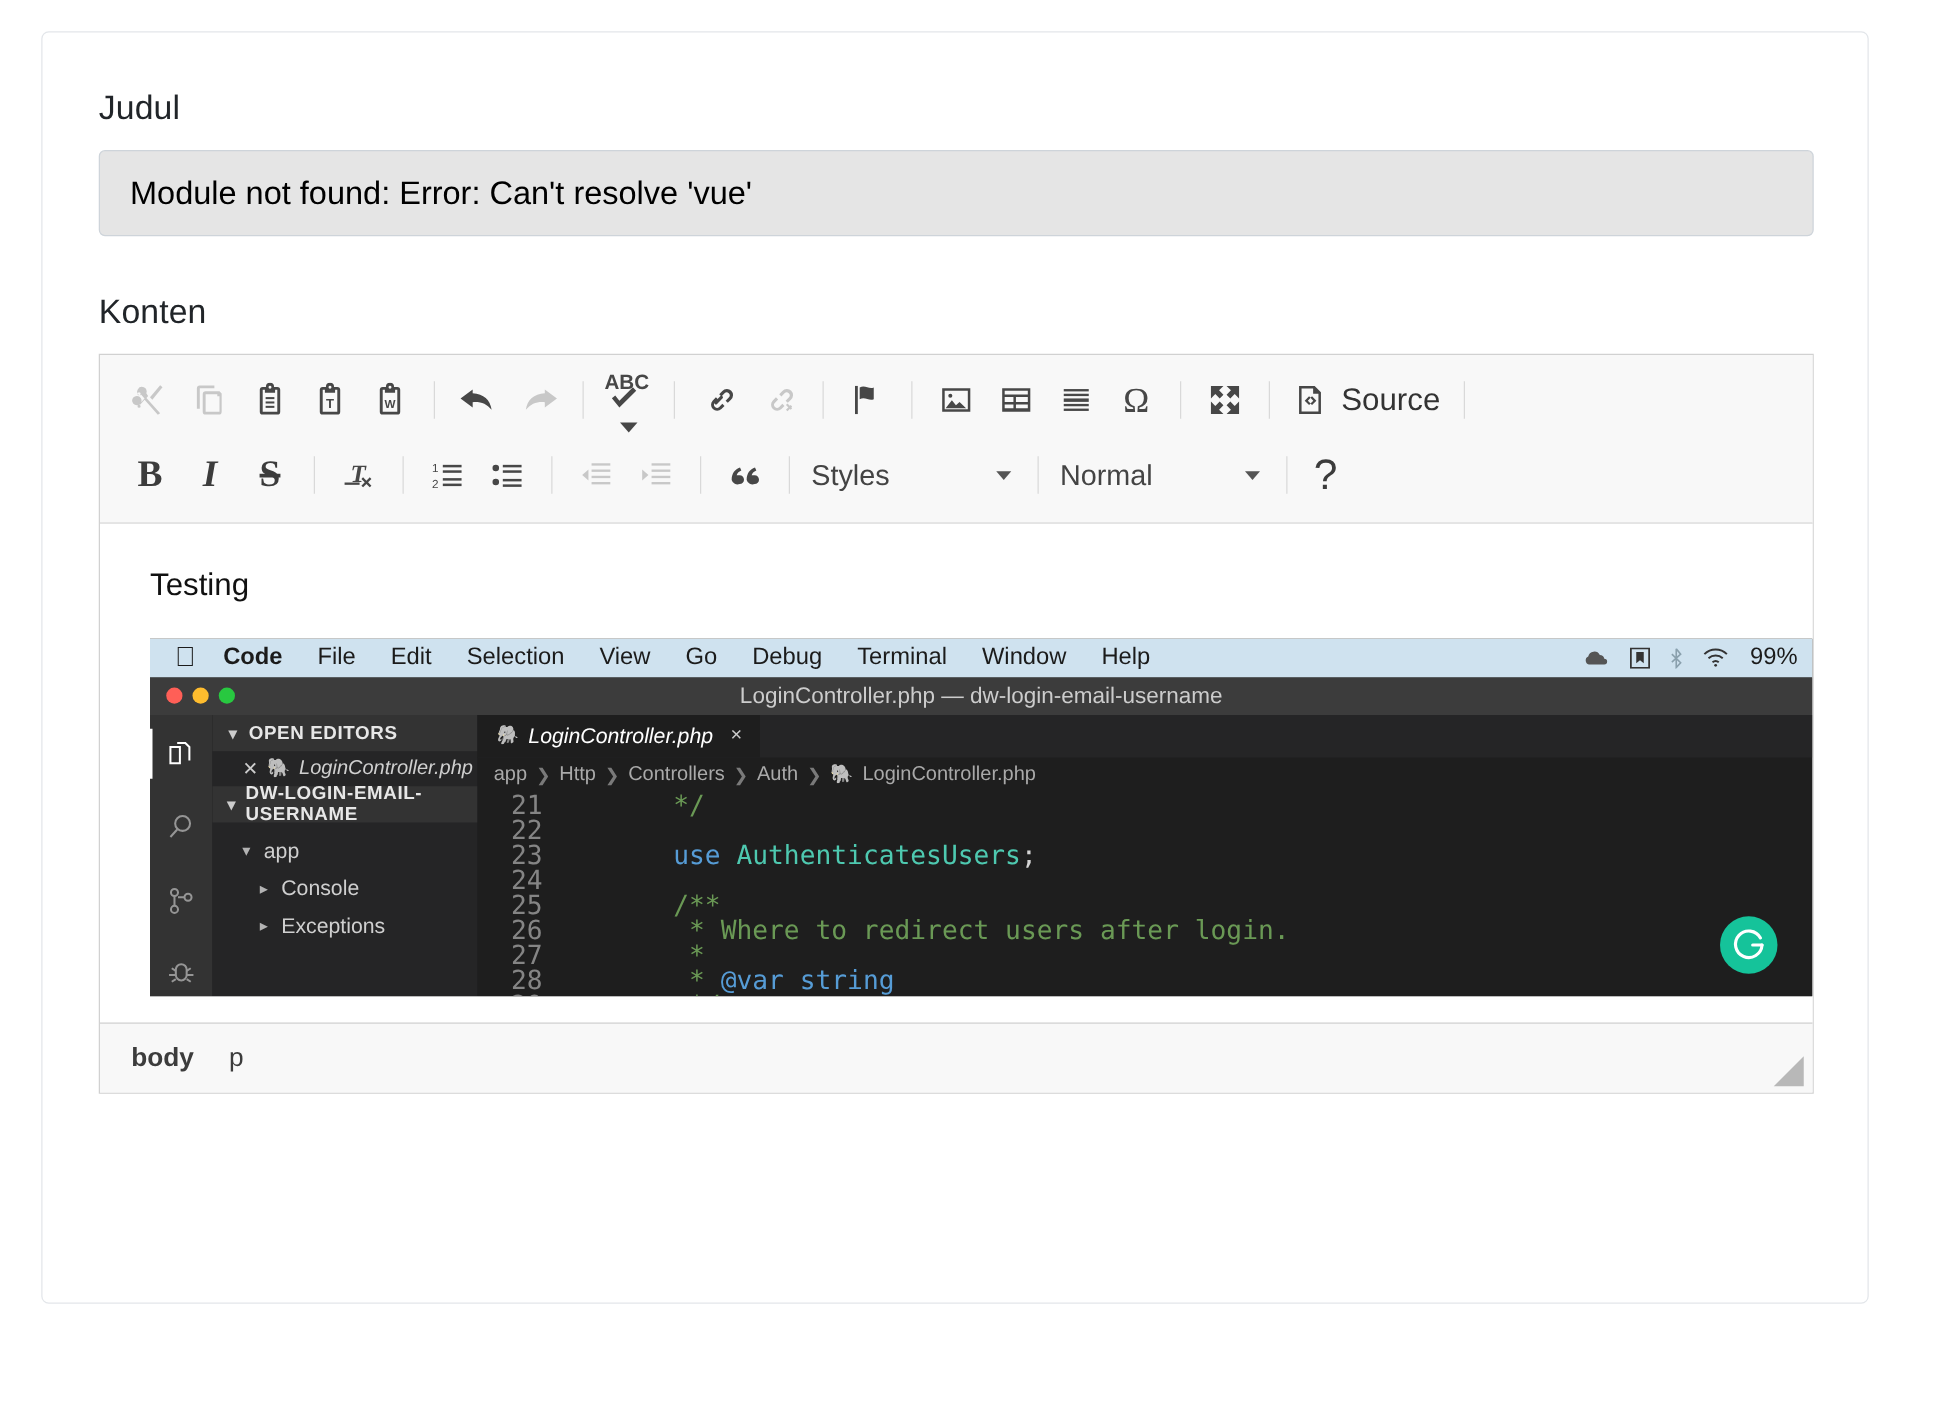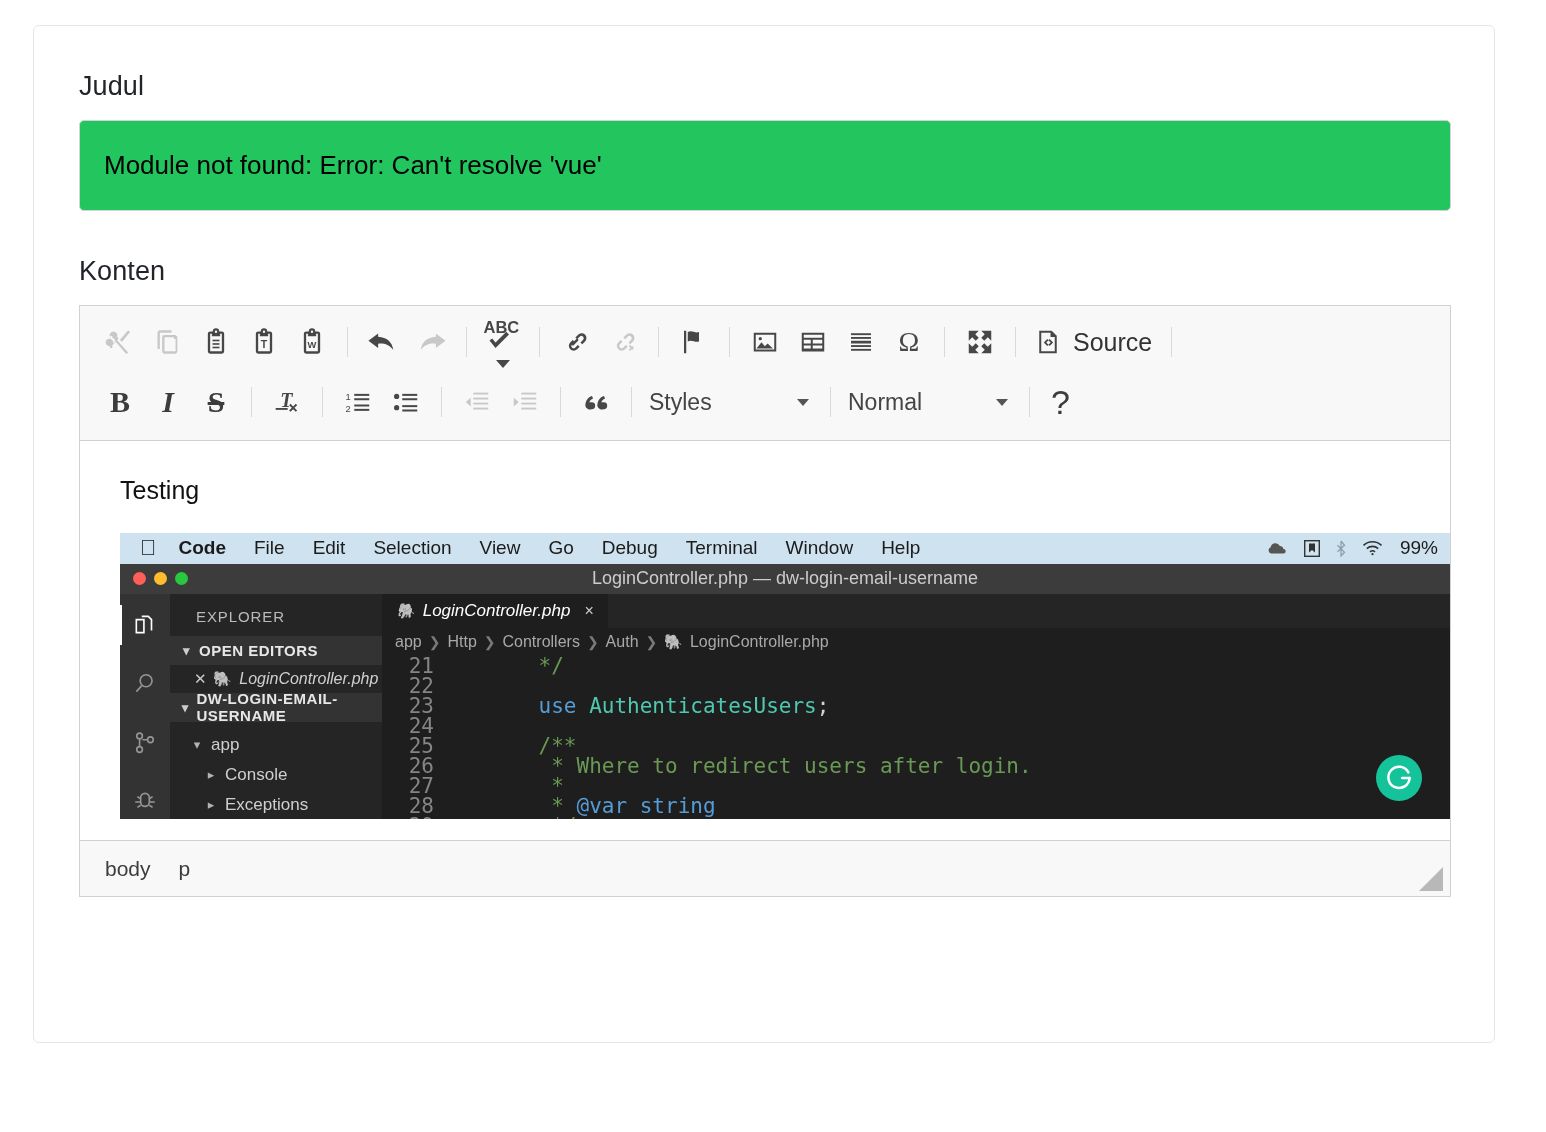--- a/index.html
+++ b/index.html
@@ -25,22 +25,22 @@
     font-size:27px;
     color:#212529;
     font-weight:400;
     letter-spacing:.1px;
     line-height:1;
     margin:0 0 20px 0;
   }
   .title-input{
     display:block;
     box-sizing:border-box;
-    width:1372px;height:91px;
-    background:#22c55e;
+    width:1372px;height:69px;
+    background:#e5e5e5;
     border:1px solid #ced4da;
     border-radius:5px;
     font-family:"Liberation Sans",sans-serif;
     font-size:26px;
     color:#000;
     padding:0 24px;
     outline:none;
   }
 
   .label-konten{margin-top:47px;}
@@ -113,21 +113,21 @@
   }
   .cke-bottom{
     height:55px;
     background:#f8f8f8;
     border-top:1px solid #d1d1d1;
     display:flex;align-items:center;
     padding-left:25px;
     position:relative;
   }
   .elpath{font-size:21px;color:#3c3c3c;margin-right:28px;}
-  .elpath.first{font-weight:normal;}
+  .elpath.first{font-weight:bold;}
   .grip{
     position:absolute;right:7px;bottom:5px;
     width:0;height:0;
     border-left:24px solid transparent;
     border-bottom:24px solid #b8b8b8;
   }
 
   
   .vscode{
     position:relative;
@@ -583,21 +583,20 @@
               </span>
               <span class="ai">
                 <svg width="26" height="26" viewBox="0 0 24 24" fill="none" stroke="#d2d2d2" stroke-width="1.5">
                     <path d="M8 8a4 4 0 0 1 8 0v4a4 4 0 0 1-8 0z"></path>
                     <path d="M3 12h5M16 12h5M5 7l3 2M5 17l3-2M19 7l-3 2M19 17l-3-2"></path>
                   </svg>
               </span>
             </div>
 
             <div class="sidebar">
-              <div class="sb-title">EXPLORER</div>
 
               <div class="sec-head">
                 <span class="chev">▾</span>
                 <span>OPEN EDITORS</span>
               </div>
 
               <div class="oe-row">
                 <span class="x">✕</span>
                 <span class="php-ico">🐘</span>
                 <span class="fn">LoginController.php</span>

